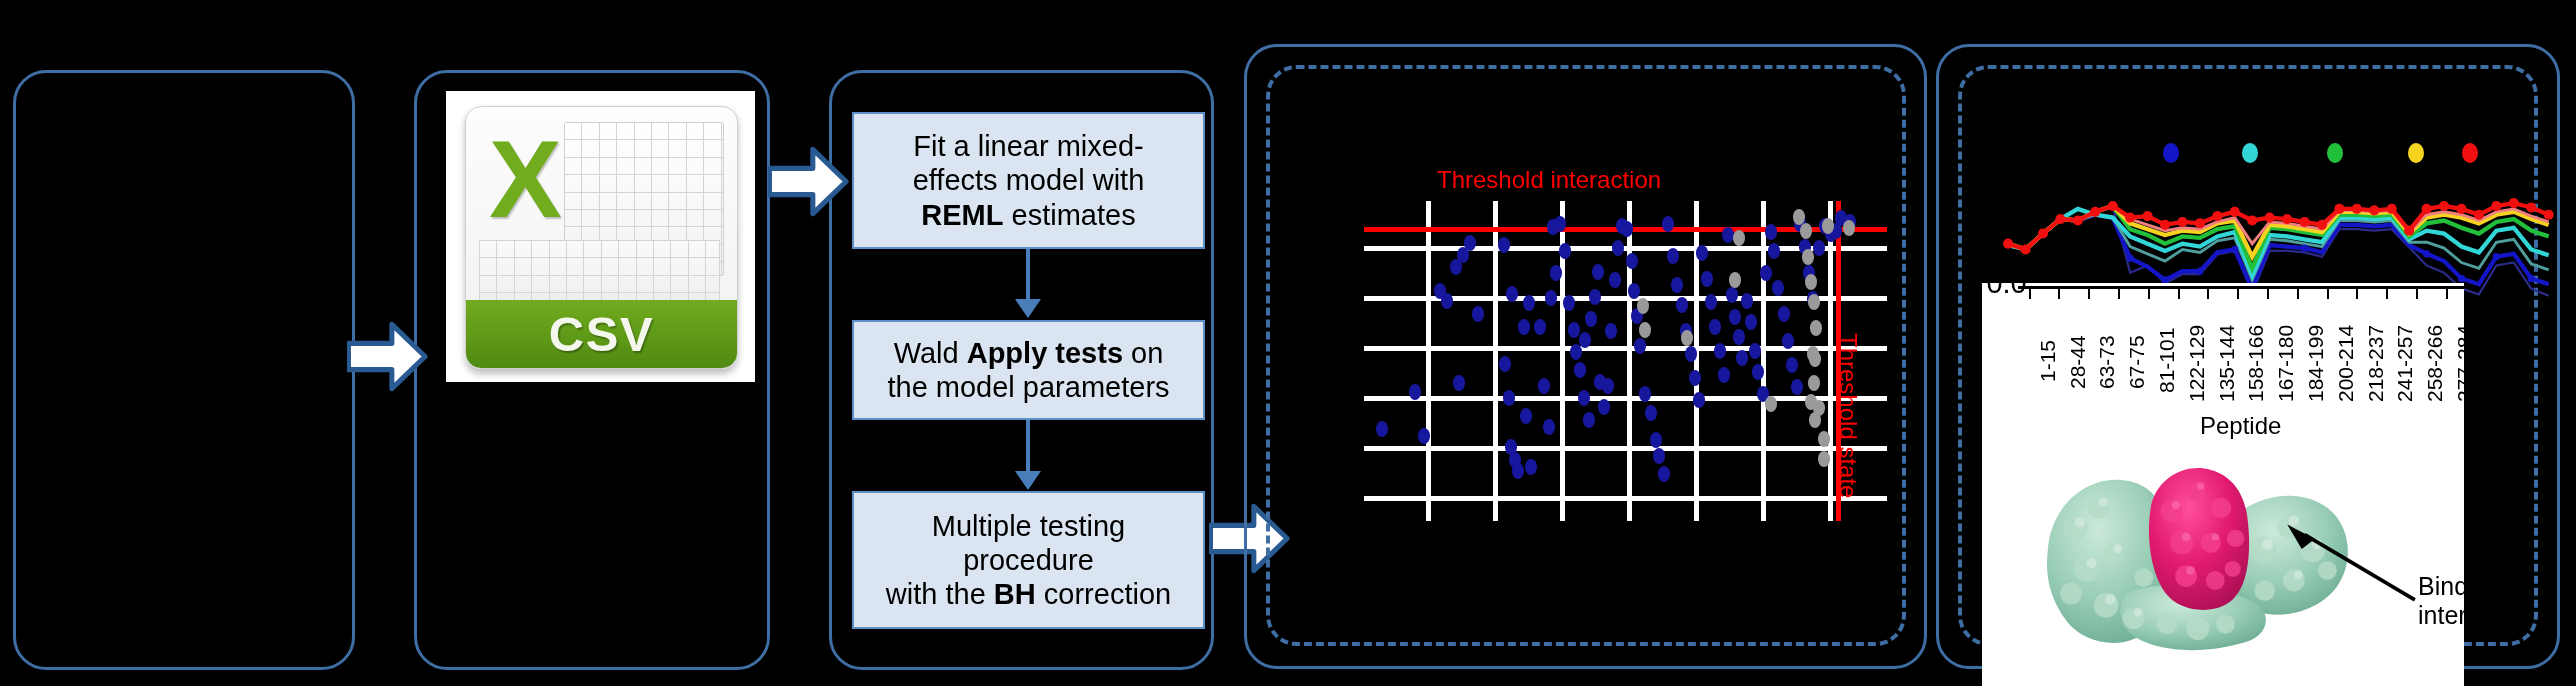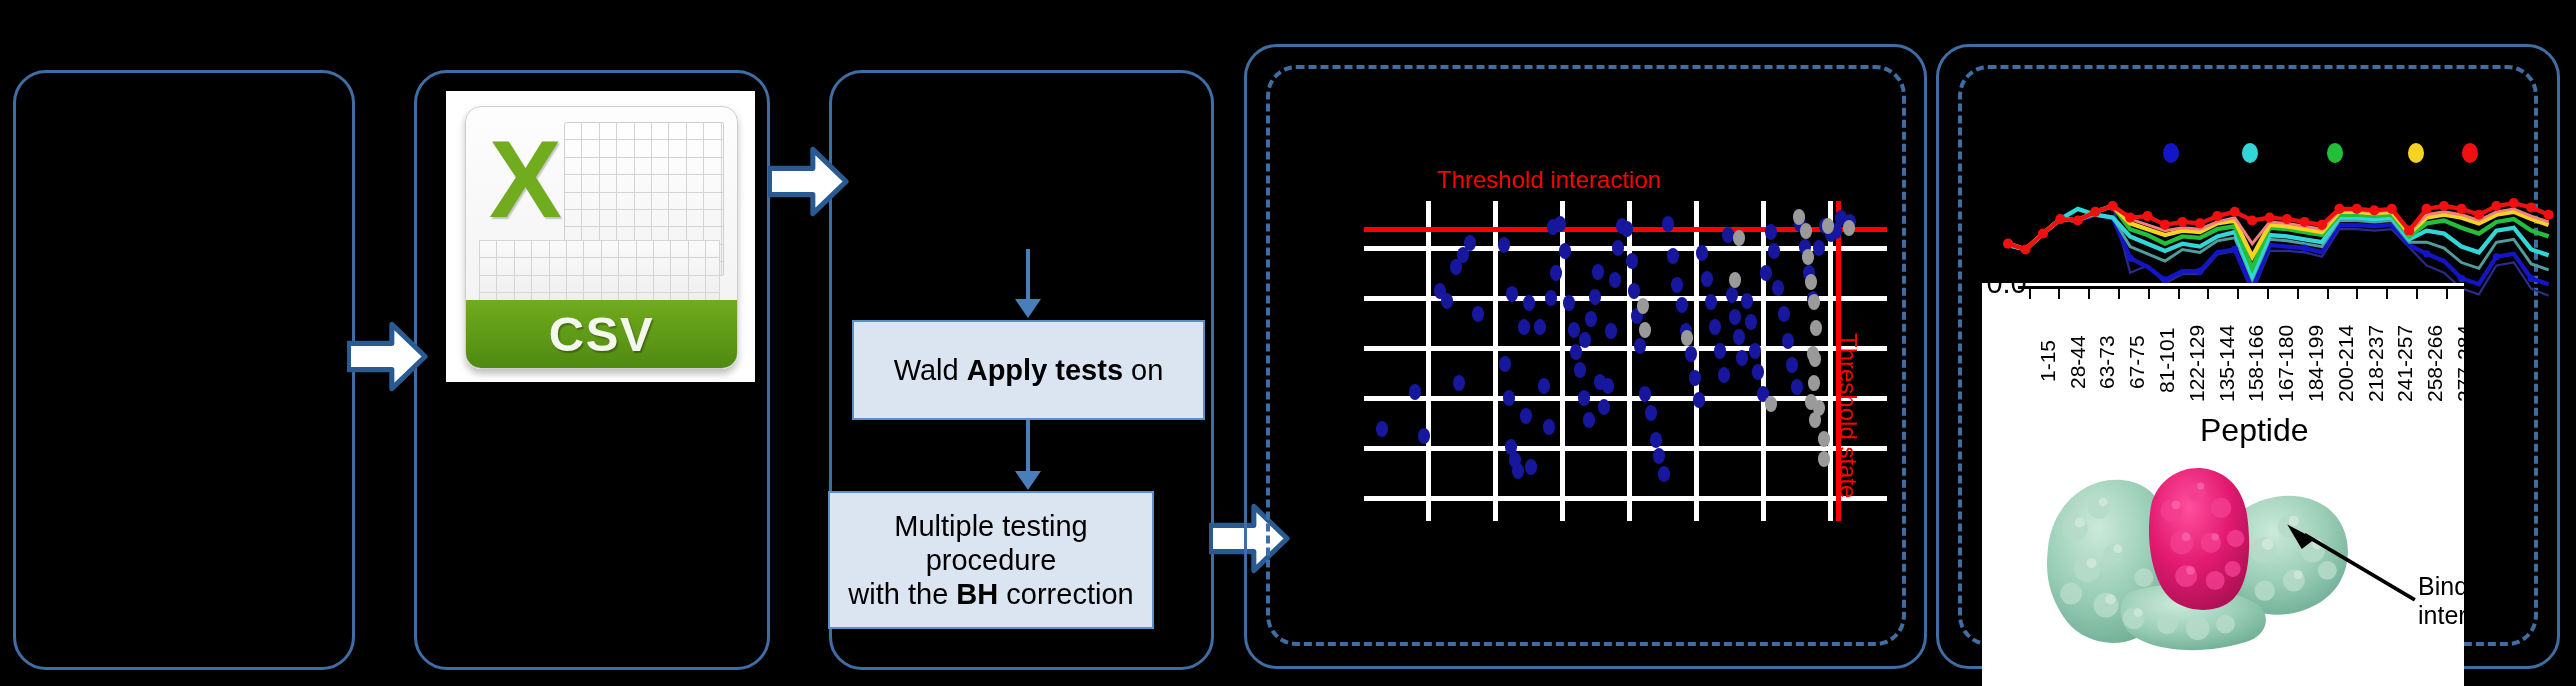--- a/index.html
+++ b/index.html
@@ -77,21 +77,21 @@
   .pepchart{position:absolute;}
   .pepchart svg{display:block;width:100%;height:100%;}
   .legdot{position:absolute;width:16px;height:20.4px;border-radius:50%;}
 
   
   .inset{position:absolute;background:#ffffff;overflow:hidden;}
   .axisline{position:absolute;background:#000;}
   .tick{position:absolute;background:#000;width:2.2px;height:11.6px;}
   .ptlabel{position:absolute;font-size:21px;color:#000;white-space:nowrap;
            transform:rotate(-90deg);transform-origin:left top;}
-  .pepaxis-title{position:absolute;font-size:32px;color:#000;white-space:nowrap;}
+  .pepaxis-title{position:absolute;font-size:24px;color:#000;white-space:nowrap;}
   .ylab{position:absolute;font-size:29px;color:#000;white-space:nowrap;}
   .bindlabel{position:absolute;font-size:25px;color:#000;line-height:1.15;}
   .structure{position:absolute;}
   .structure svg{display:block;width:100%;height:100%;}
   .arrowline{position:absolute;}
   .arrowline svg{display:block;width:100%;height:100%;}
 </style>
 </head>
 <body>
 
@@ -121,34 +121,42 @@
   </div>
 
   <div class="panel" style="left:829px;top:70px;width:385px;height:600px;"></div>
 
   <div class="barrow" style="left:768px;top:145px;width:81px;height:73px;">
     <svg viewBox="0 0 112 100" preserveAspectRatio="none">
       <path d="M2 32 L62 32 L62 6 L108 50 L62 94 L62 68 L2 68 Z" fill="#ffffff" stroke="#2a5a92" stroke-width="7" stroke-linejoin="round"></path>
     </svg>
   </div>
 
+  <div class="pbox" style="left:852px;top:112px;width:353px;height:137px;">
+    <div>
+      <span>Fit a linear mixed-</span><br>
+      <span>effects model with</span><br>
+      <b>REML</b><span> estimates</span>
+    </div>
+  </div>
 
   <div class="vline" style="left:1026px;top:249px;height:55px;"></div>
   <div class="vhead" style="left:1015px;top:299px;"></div>
 
   <div class="pbox" style="left:852px;top:320px;width:353px;height:100px;">
     <div>
       <span>Wald </span><b>Apply tests</b><span> on</span><br>
+      <span>the model parameters</span>
     </div>
   </div>
 
   <div class="vline" style="left:1026px;top:420px;height:55px;"></div>
   <div class="vhead" style="left:1015px;top:471px;"></div>
 
-  <div class="pbox" style="left:828px;top:491px;width:326px;height:138px;">
+  <div class="pbox" style="left:852px;top:491px;width:353px;height:138px;">
     <div>
       <span>Multiple testing</span><br>
       <span>procedure</span><br>
       <span>with the </span><b>BH</b><span> correction</span>
     </div>
   </div>
 
   <div class="barrow" style="left:1209px;top:502px;width:81px;height:73px;">
     <svg viewBox="0 0 112 100" preserveAspectRatio="none">
       <path d="M2 32 L62 32 L62 6 L108 50 L62 94 L62 68 L2 68 Z" fill="#ffffff" stroke="#2a5a92" stroke-width="7" stroke-linejoin="round"></path>

